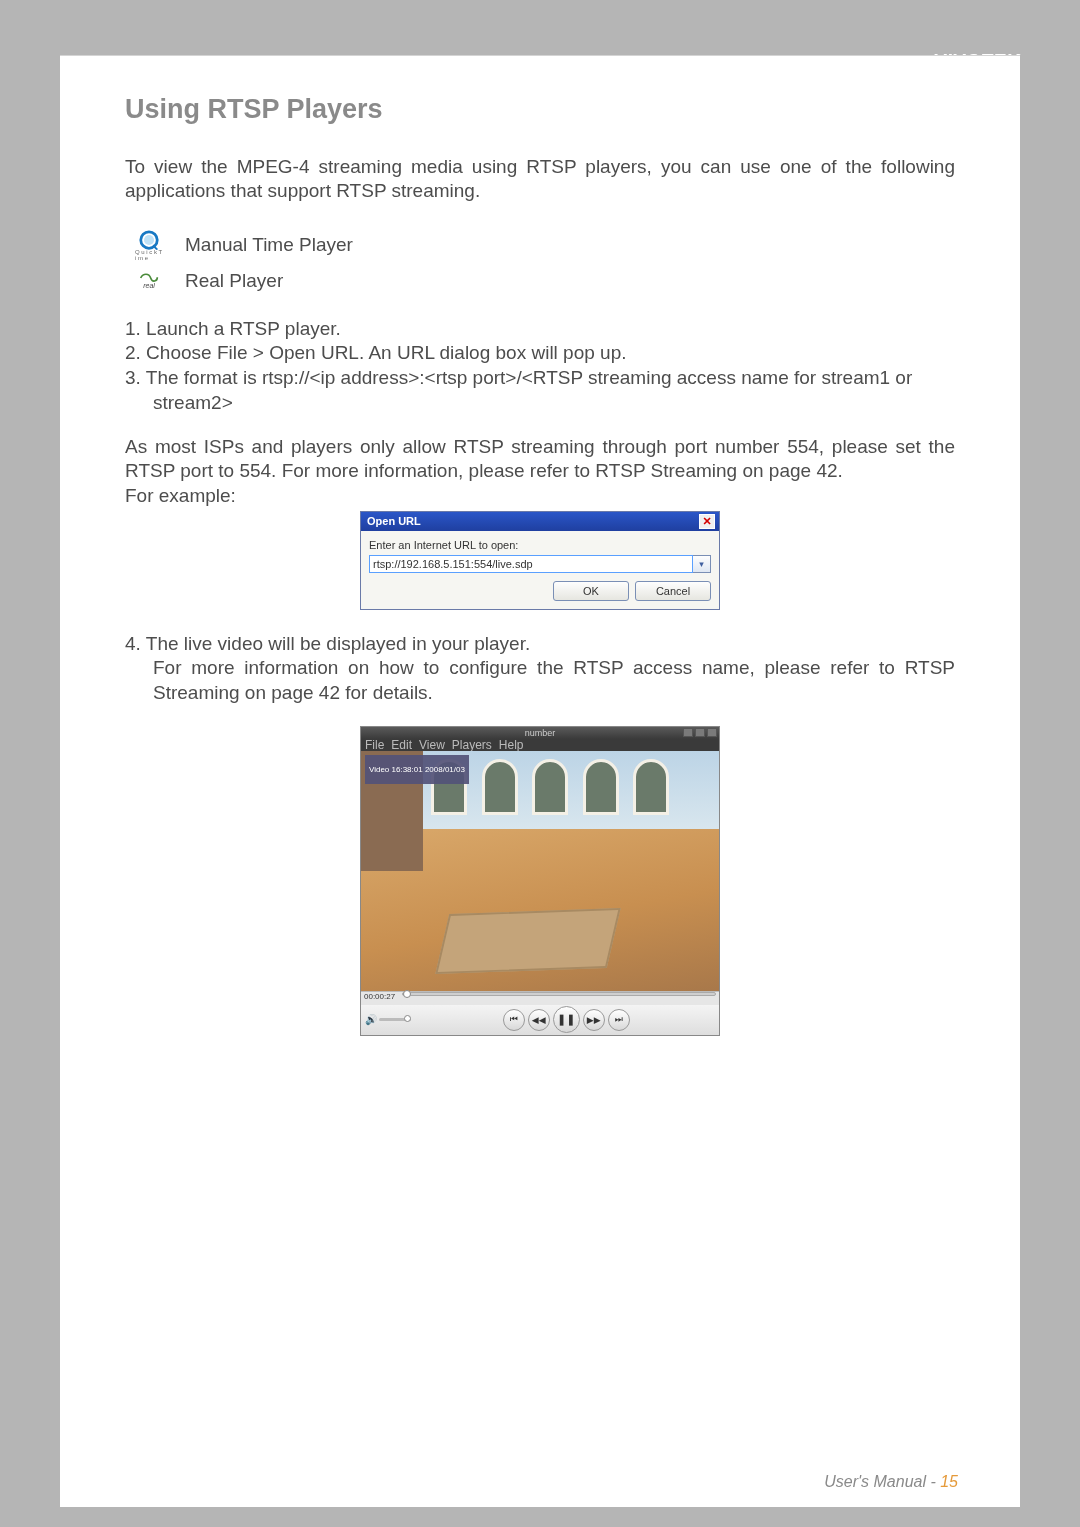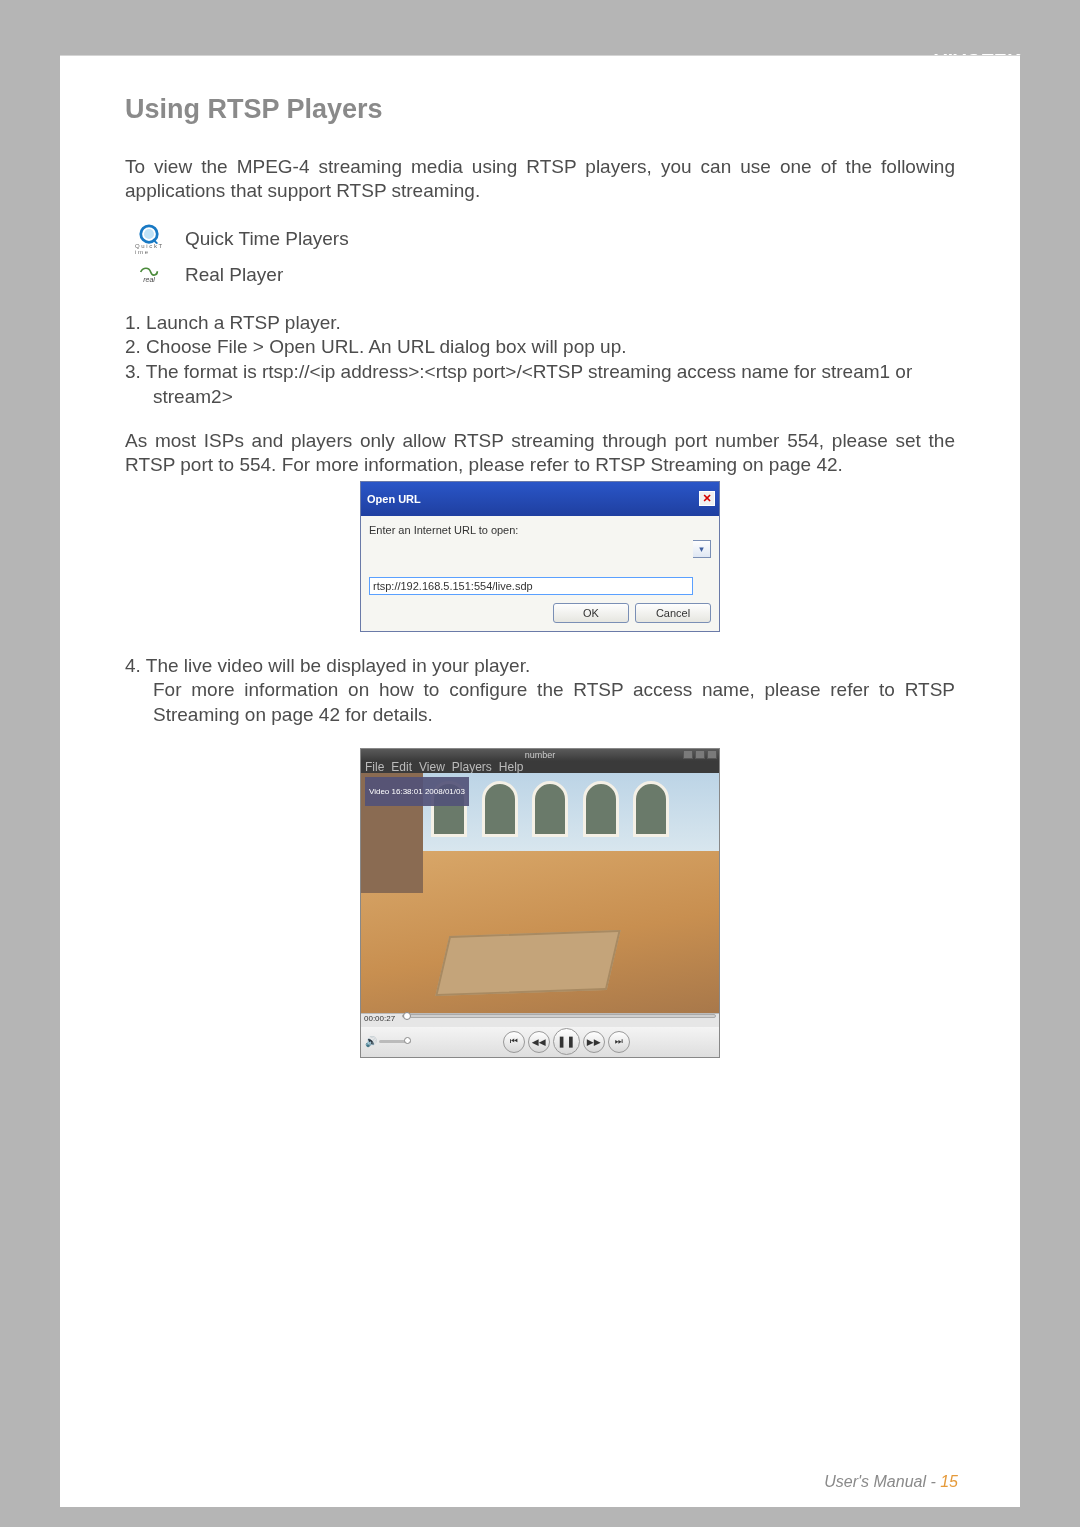--- a/index.html
+++ b/index.html
@@ -39,21 +39,21 @@
     font-size: 27px;
     font-weight: bold;
     color: #8a8a8a;
     margin-bottom: 30px;
   }
   p.just {
     font-size: 19px;
     line-height: 1.25;
     text-align: justify;
     color: #4d4d4d;
-    margin-bottom: 18px;
+    margin-bottom: 24px;
   }
   .apps { margin: 0 0 18px 10px; }
   .app-row {
     display: flex;
     align-items: center;
     gap: 22px;
     height: 36px;
   }
   .app-icon { width: 28px; height: 28px; display: flex; align-items: center; justify-content: center; }
   .app-label { font-size: 19px; color: #4d4d4d; }
@@ -69,21 +69,21 @@
     font-size: 11px;
   }
   .ourl-title {
     display: flex;
     justify-content: space-between;
     align-items: center;
     background: linear-gradient(#2a56c8, #1f3fa0);
     color: #fff;
     font-weight: bold;
     padding: 2px 4px 2px 6px;
-    height: 34px;
+    height: 19px;
   }
   .ourl-close {
     width: 16px; height: 15px;
     background: #f0f0f0;
     border: 1px solid #fff;
     display: flex; align-items: center; justify-content: center;
     font-size: 11px;
     font-weight: bold;
   }
   .ourl-close-x {
@@ -97,21 +97,20 @@
     flex: 1;
     height: 18px;
     border: 1px solid #7a8fb5;
     padding: 0 3px;
     font-size: 11px;
     font-family: Arial, sans-serif;
     color: #333;
     background: #fff;
     outline: 1px solid #5aa0ff;
     outline-offset: -1px;
-    margin-top: 37px;
   }
   .ourl-dd {
     width: 18px; height: 18px;
     border: 1px solid #7a8fb5;
     border-left: none;
     background: linear-gradient(#fefefe,#dfe7f3);
     display: flex; align-items: center; justify-content: center;
     font-size: 9px;
     color: #4060a0;
   }
@@ -303,21 +302,21 @@
         <div class="app-icon">
           <div style="display:flex;flex-direction:column;align-items:center;">
             <svg class="qt-svg" width="22" height="22" viewBox="0 0 24 24">
               <circle class="outer" cx="12" cy="12" r="9"></circle>
               <circle class="inner" cx="12" cy="12" r="5.5"></circle>
               <path class="tail" d="M17 17 L22 22 L20 23 L16 19 Z"></path>
             </svg>
             <div class="qt-sub">Q u i c k T i m e</div>
           </div>
         </div>
-        <div class="app-label">Quick Time Players</div>
+        <div class="app-label">Manual Time Player</div>
       </div>
       <div class="app-row">
         <div class="app-icon">
           <div style="display:flex;flex-direction:column;align-items:center;">
             <svg class="real-svg" width="20" height="12" viewBox="0 0 24 14">
               <path class="swirl" d="M2 7 C5 1, 12 1, 14 7 C16 13, 22 11, 22 6"></path>
             </svg>
             <div class="real-sub">real</div>
           </div>
         </div>
@@ -325,20 +324,21 @@
       </div>
     </div>
 
     <ol class="steps">
       <li>1. Launch a RTSP player.</li>
       <li>2. Choose File &gt; Open URL. An URL dialog box will pop up.</li>
       <li>3. The format is rtsp://&lt;ip address&gt;:&lt;rtsp port&gt;/&lt;RTSP streaming access name for stream1 or stream2&gt;</li>
     </ol>
 
     <p class="just" style="margin-bottom:2px;">As most ISPs and players only allow RTSP streaming through port number 554, please set the RTSP port to 554. For more information, please refer to RTSP Streaming on page 42.</p>
+    <p style="font-size:19px;color:#4d4d4d;">For example:</p>
 
     <div class="dialog-wrap">
       <div class="ourl-dialog">
         <div class="ourl-title">
           <span>Open URL</span>
           <div class="ourl-close">
             <span class="ourl-close-x">✕</span>
           </div>
         </div>
         <div class="ourl-body">

